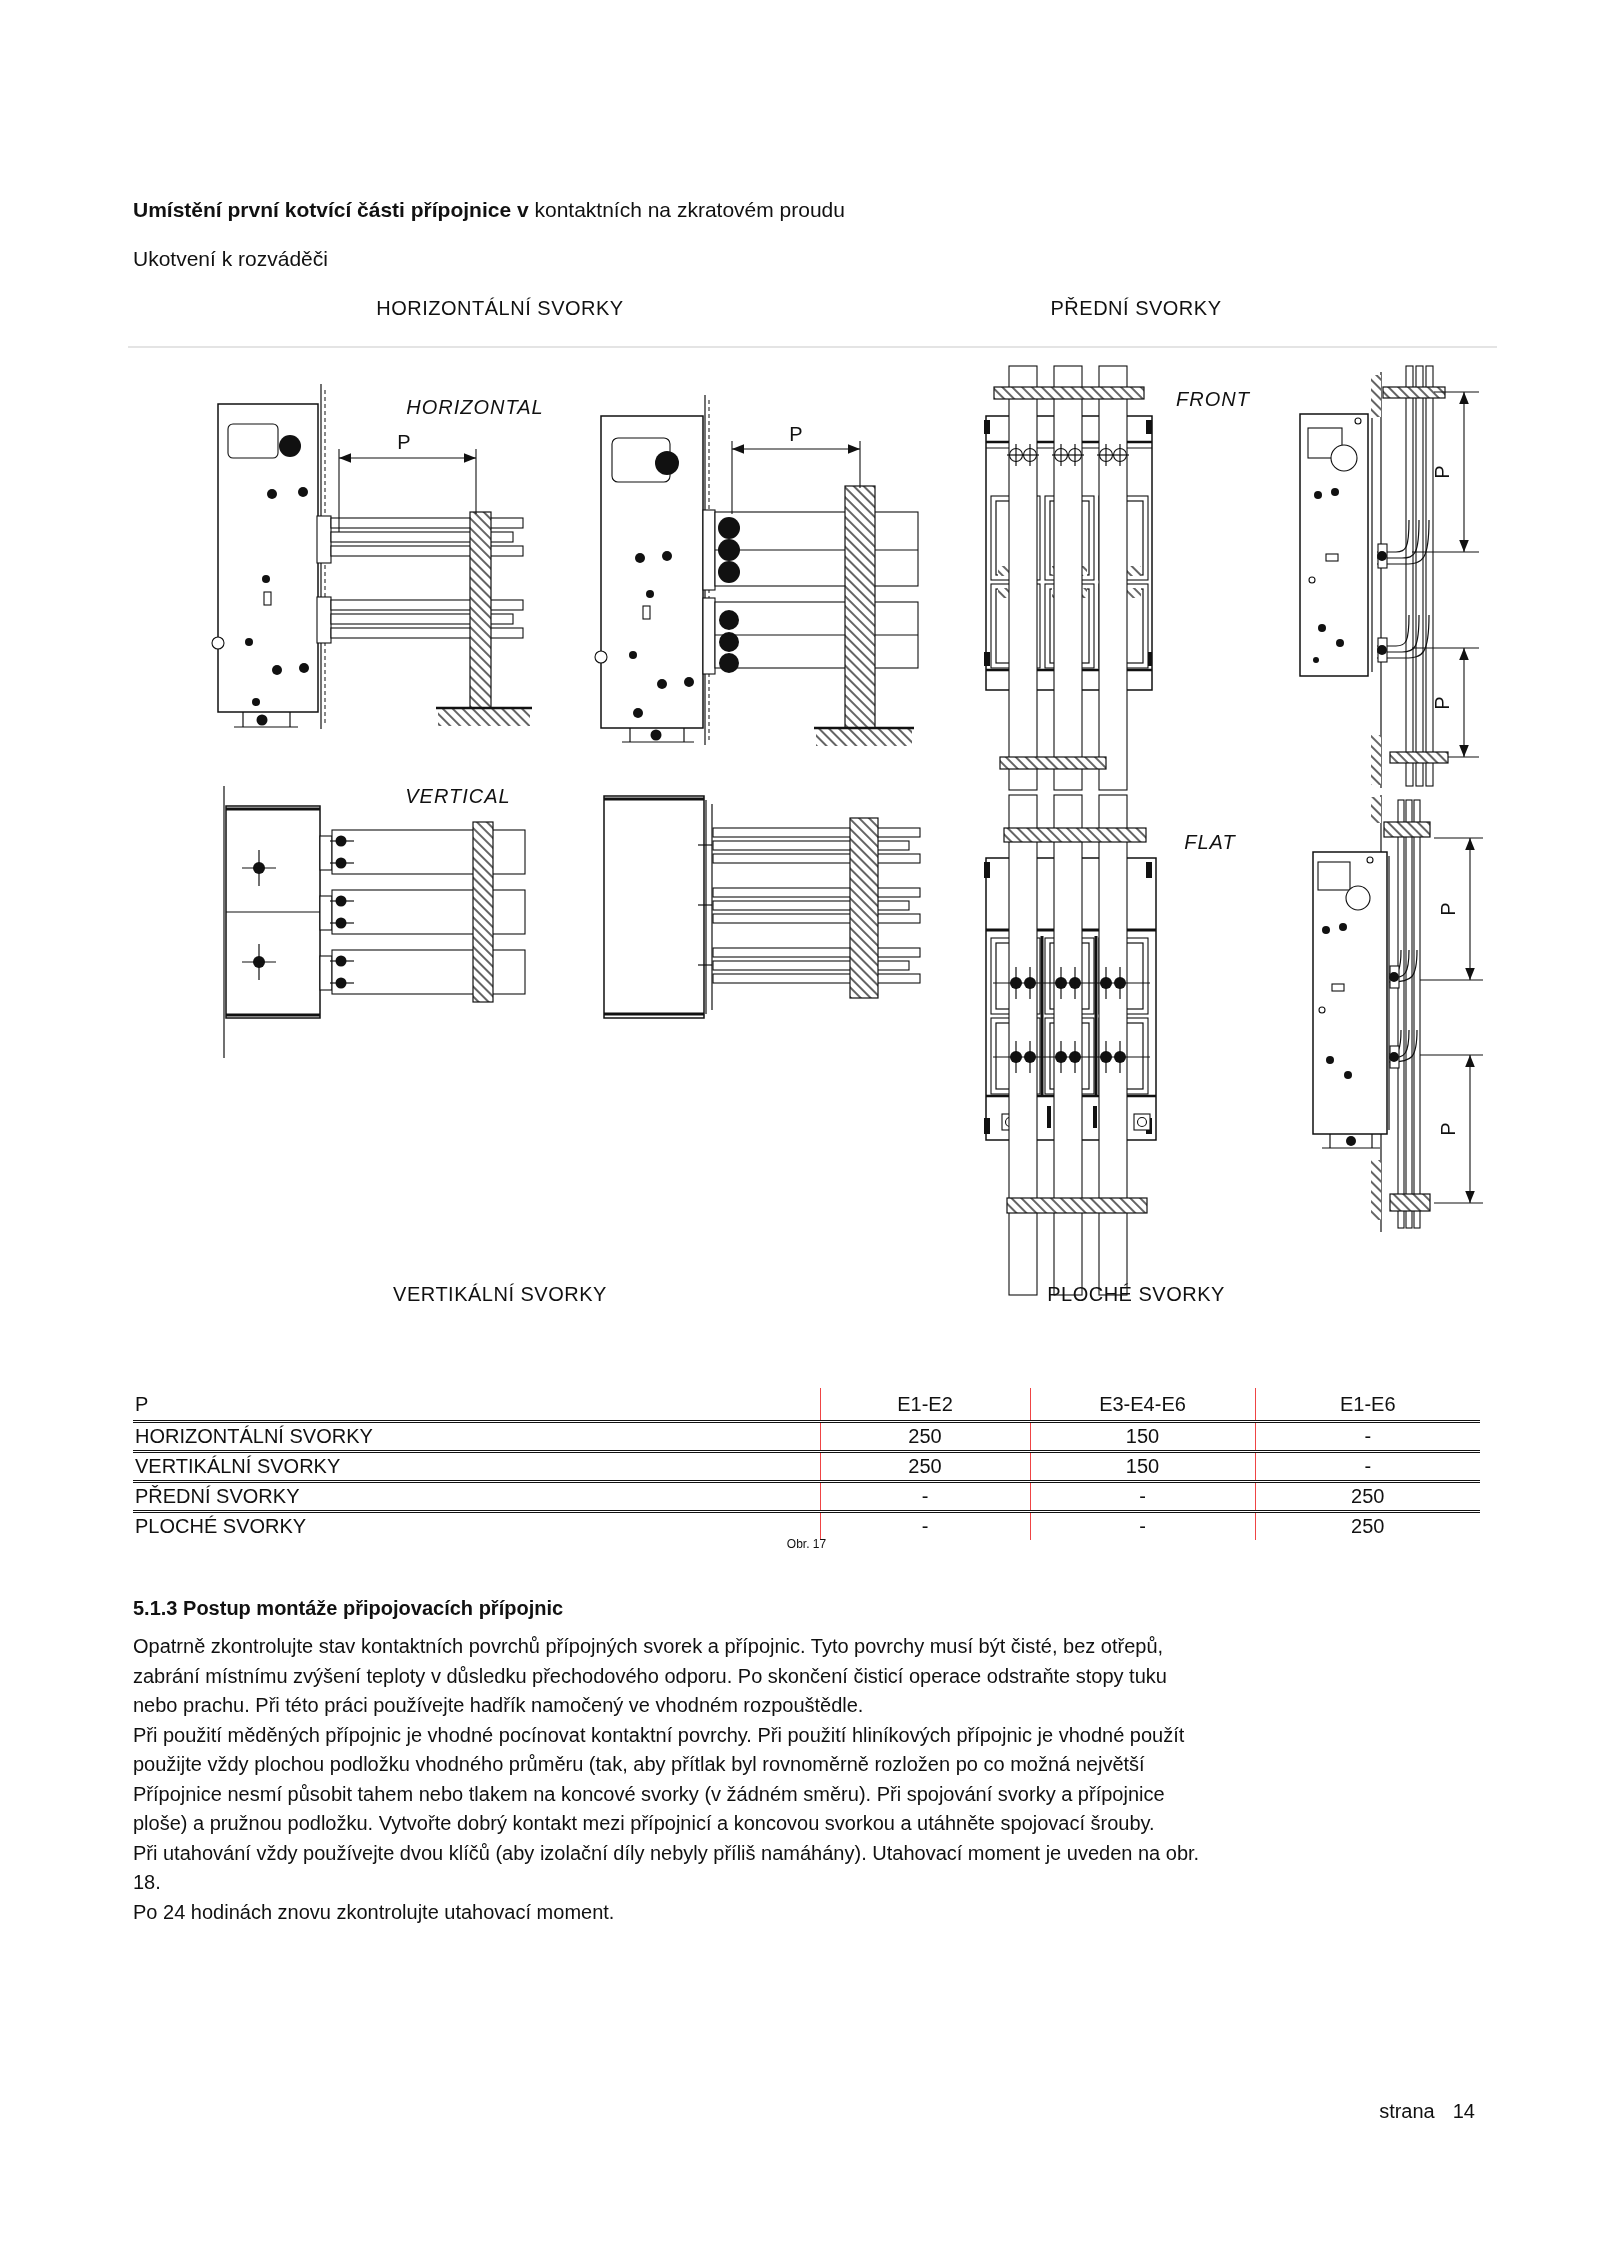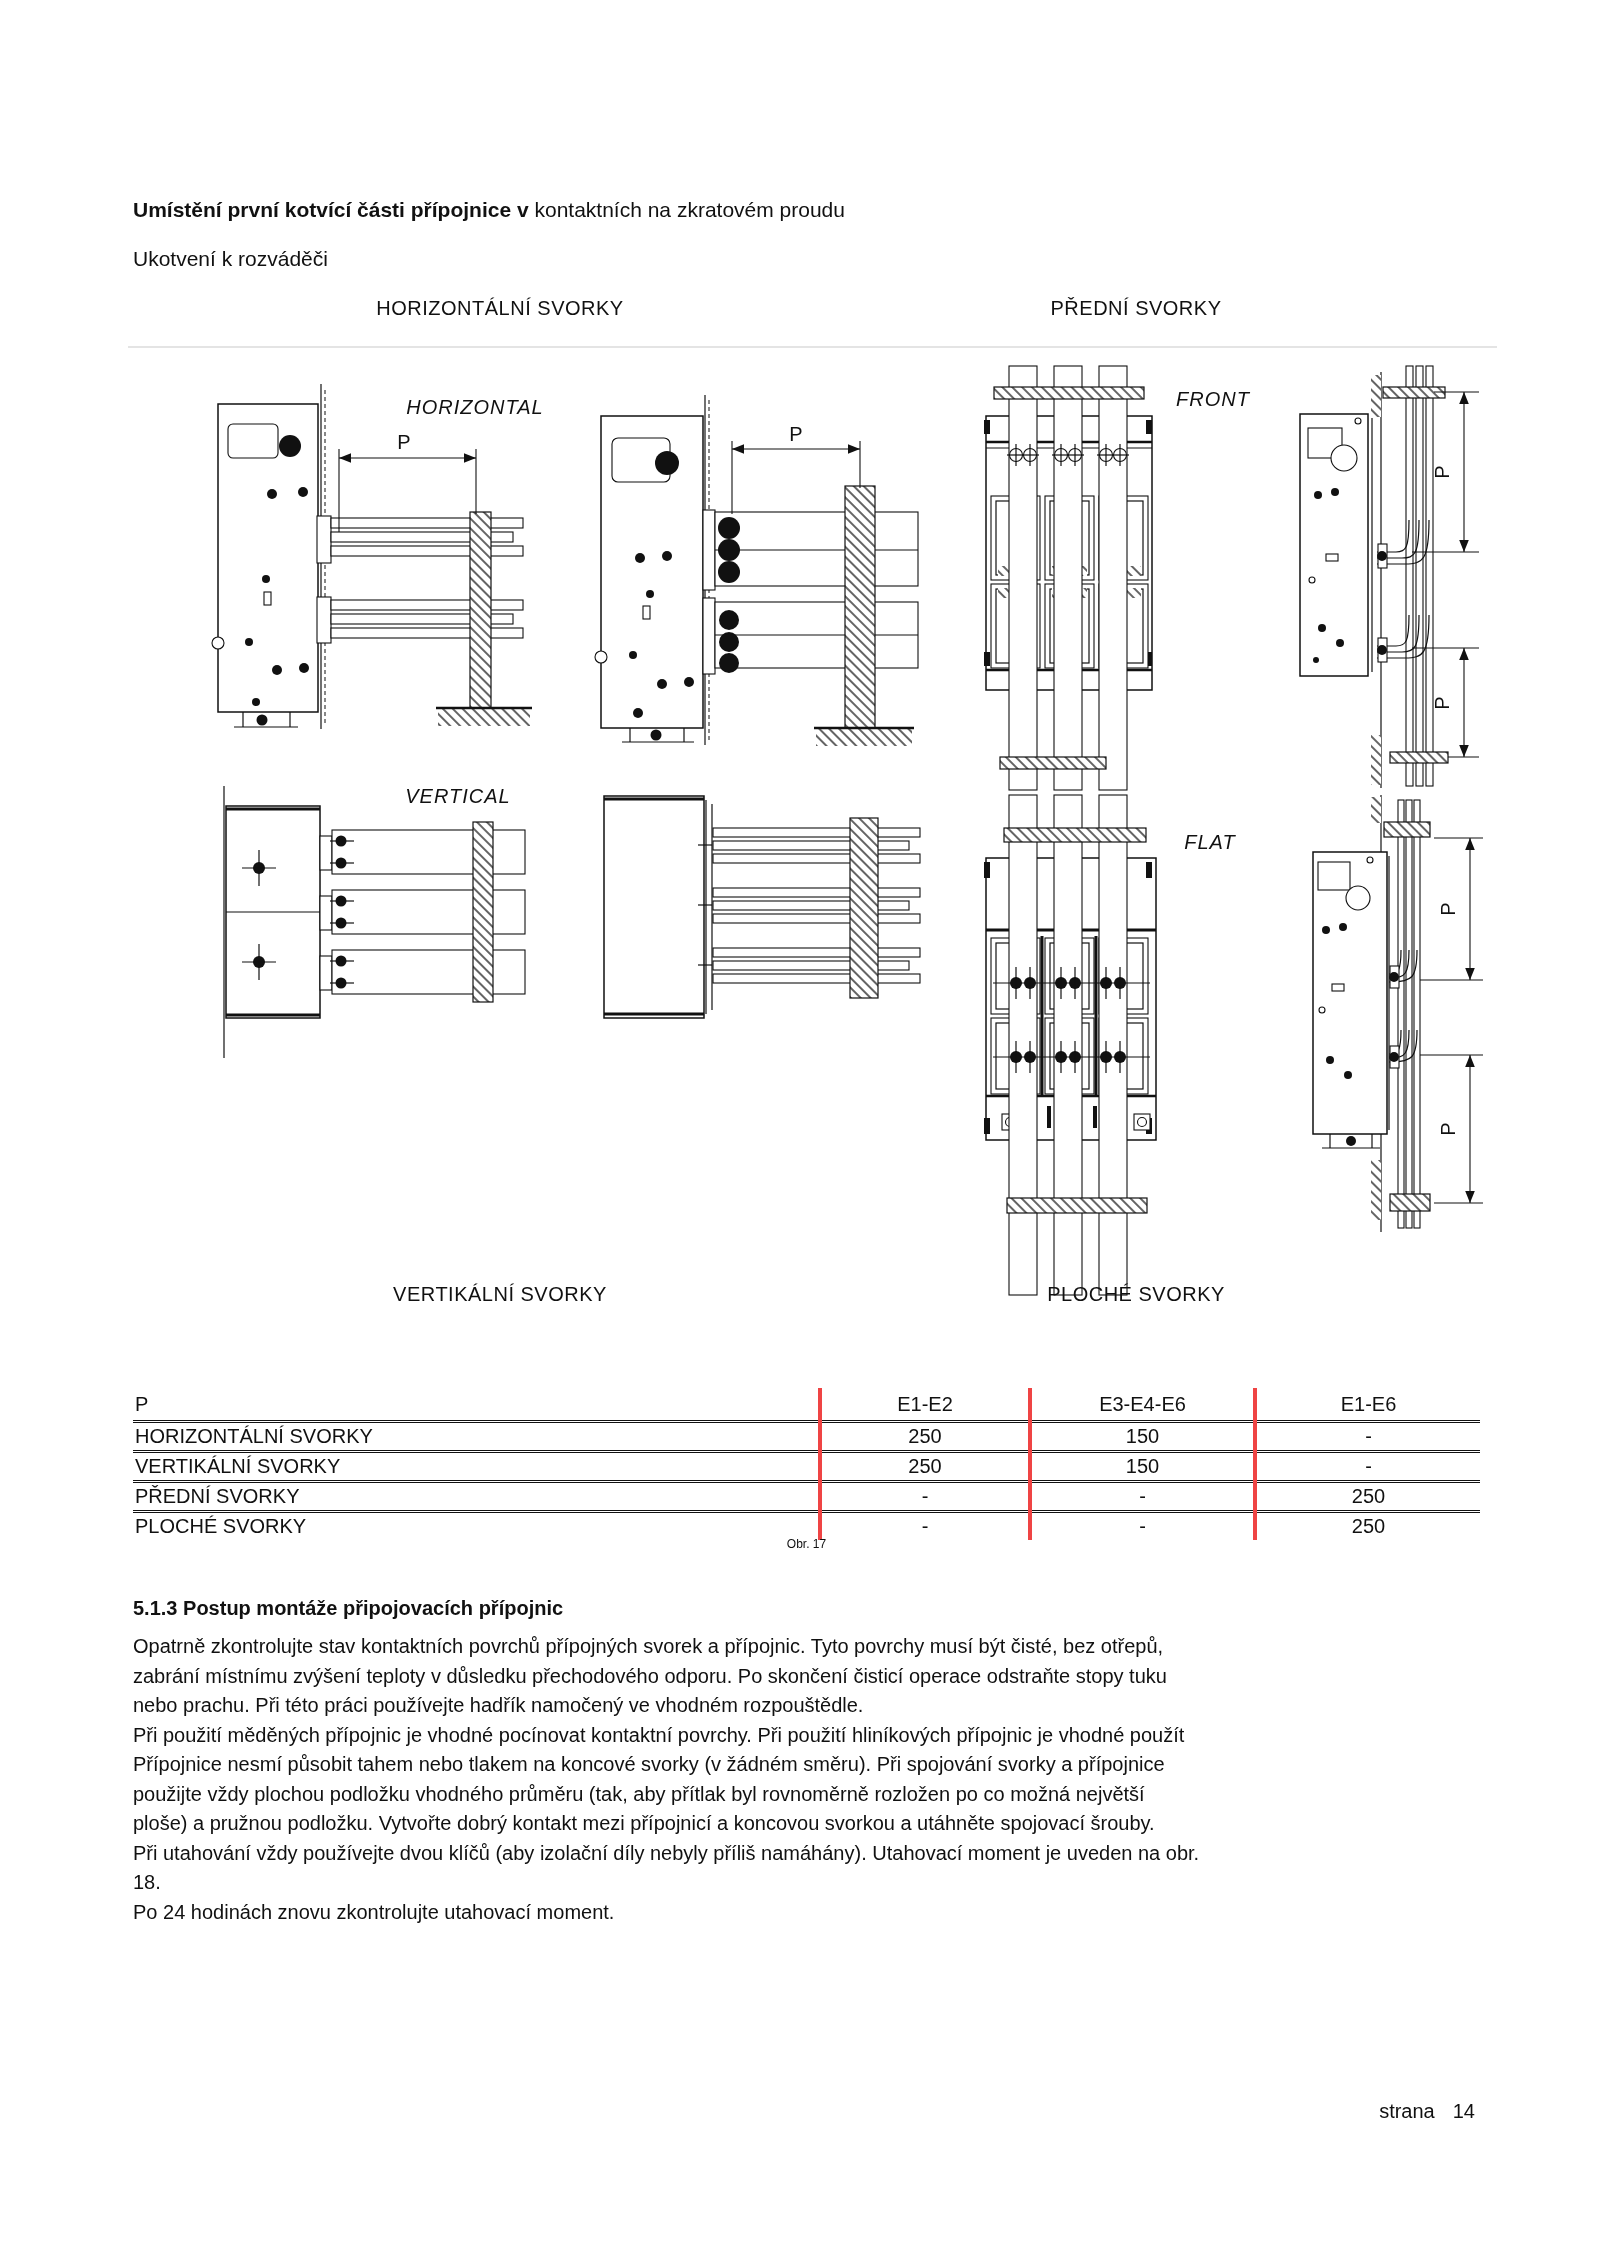--- a/index.html
+++ b/index.html
@@ -22,21 +22,21 @@
   .svgtext { font-family:"Liberation Sans",sans-serif; font-size:20px; fill:#111; }
   .it { font-style:italic; letter-spacing:1px; }
 
   table.dtable {
     position:absolute; left:133px; top:1388px; width:1347px;
     border-collapse:collapse; table-layout:fixed; font-size:20px; color:#111;
   }
   table.dtable td { padding:0 2px; height:27px; vertical-align:middle; overflow:hidden; }
   table.dtable tr.hdr td { height:32px; border-bottom:3px double #111; }
   table.dtable tr.sep td { border-bottom:3px double #111; }
-  table.dtable td.v { border-left:4px solid #ef4444; text-align:center; }
+  table.dtable td.v { border-left:1px solid #ef4444; text-align:center; }
   table.dtable td.lab { text-align:left; }
   .caption { left:133px; top:1537px; width:1347px; text-align:center; font-size:12px; white-space:nowrap; }
   .secheading { left:133px; top:1597px; font-size:20px; font-weight:bold; }
   .paras { left:133px; top:1632px; width:1360px; font-size:20px; }
   .paras div { line-height:29.5px; white-space:nowrap; }
   .footer { top:2100px; right:125px; font-size:20px; }
   .footer .gap { display:inline-block; width:18px; }
 </style>
 </head>
 <body>
@@ -463,22 +463,22 @@
     </table>
 
   <div class="abs caption">Obr. 17</div>
 
   <div class="abs secheading">5.1.3 Postup montáže připojovacích přípojnic</div>
   <div class="abs paras">
     <div>Opatrně zkontrolujte stav kontaktních povrchů přípojných svorek a přípojnic. Tyto povrchy musí být čisté, bez otřepů,</div>
     <div>zabrání místnímu zvýšení teploty v důsledku přechodového odporu.  Po skončení čisticí operace odstraňte stopy tuku</div>
     <div>nebo prachu. Při této práci používejte  hadřík namočený ve vhodném rozpouštědle.</div>
     <div>Při použití měděných přípojnic je vhodné pocínovat kontaktní povrchy. Při použití hliníkových přípojnic je vhodné použít</div>
+    <div>použijte vždy plochou podložku vhodného průměru (tak, aby přítlak byl rovnoměrně rozložen po co možná největší</div>
     <div>Přípojnice nesmí působit tahem nebo tlakem na koncové svorky (v žádném směru). Při spojování svorky a přípojnice</div>
-    <div>použijte vždy plochou podložku vhodného průměru (tak, aby přítlak byl rovnoměrně rozložen po co možná největší</div>
     <div>ploše) a pružnou podložku.  Vytvořte dobrý kontakt mezi přípojnicí a koncovou svorkou a utáhněte spojovací šrouby.</div>
     <div>Při utahování vždy používejte dvou klíčů (aby izolační díly nebyly příliš namáhány). Utahovací moment je uveden na obr.</div>
     <div>18.</div>
     <div>Po 24 hodinách znovu zkontrolujte utahovací moment.</div>
   </div>
 
   <div class="abs footer">
     <span>strana</span><span class="gap"></span><span>14</span>
   </div>
 

